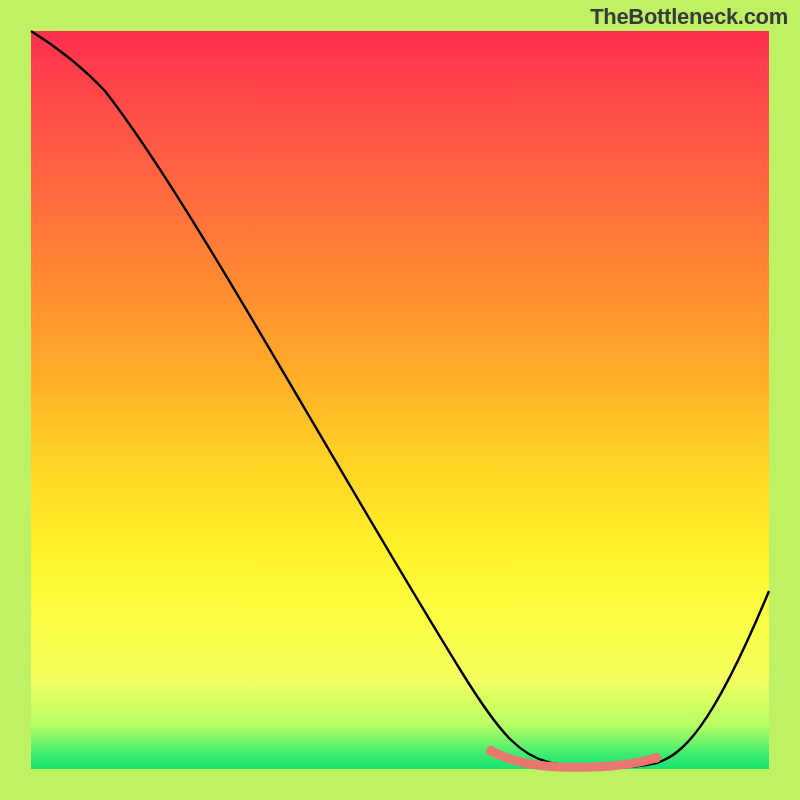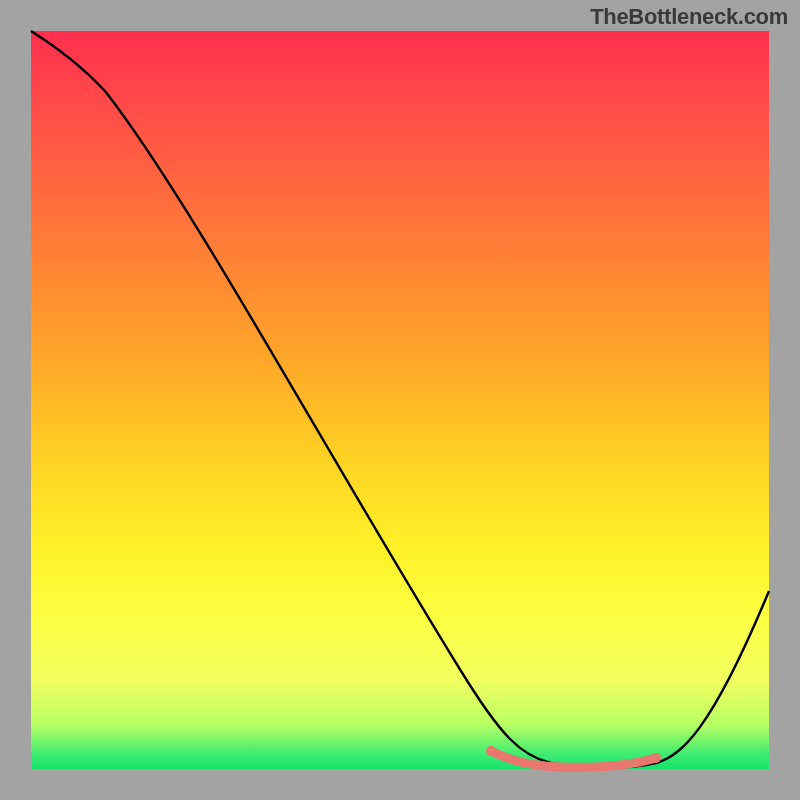--- a/index.html
+++ b/index.html
@@ -8,21 +8,21 @@
     width: 800px;
     height: 800px;
     background: #000;
     overflow: hidden;
     font-family: Arial, Helvetica, sans-serif;
   }
   .outer {
     position: relative;
     width: 800px;
     height: 800px;
-    background: #a3a3a3;
+    background: #bef264;
   }
   .brand {
     position: absolute;
     top: 4px;
     right: 12px;
     color: #3a3a3a;
     font-size: 22px;
     font-weight: 600;
     letter-spacing: -0.3px;
   }

